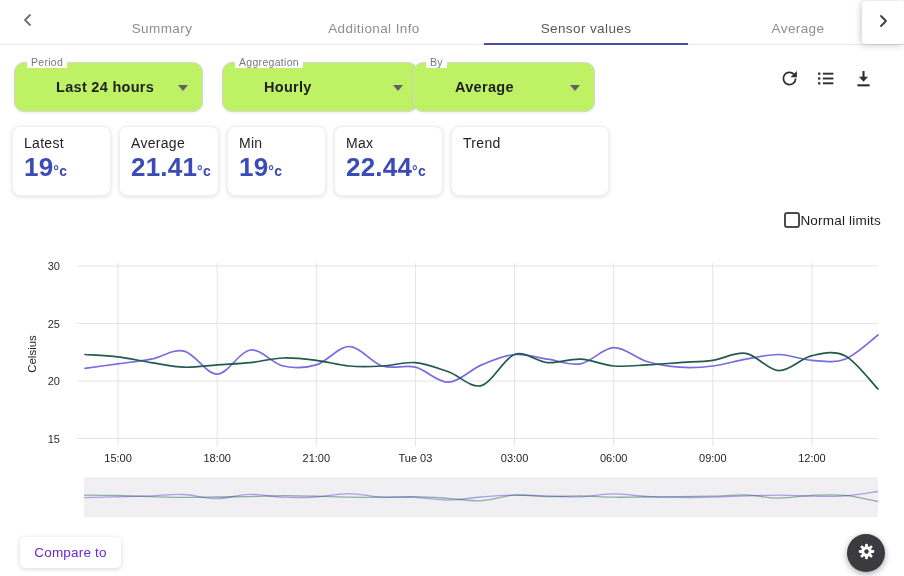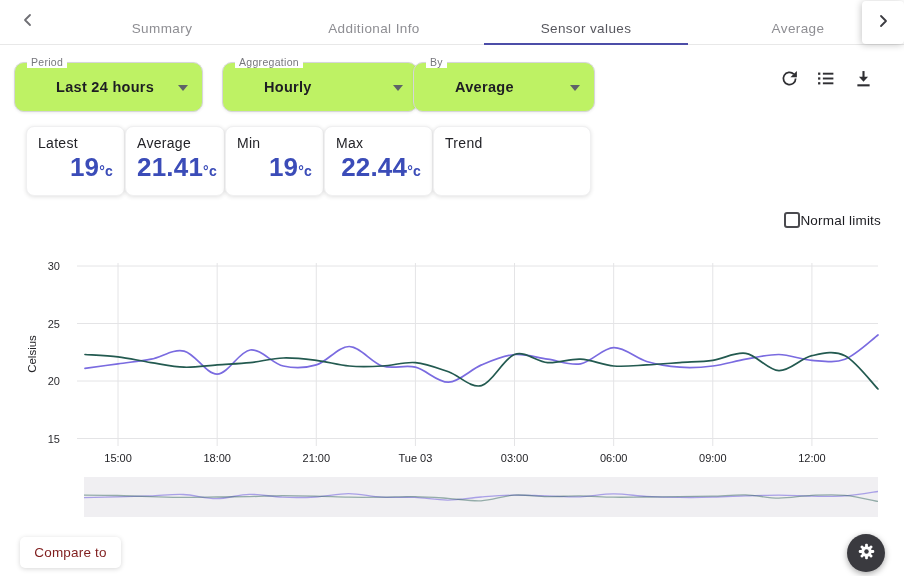--- a/index.html
+++ b/index.html
@@ -31,44 +31,44 @@
                    border-left:5px solid transparent; border-right:5px solid transparent;
                    border-top:6px solid #5f6368; }
   .sel-period { left:0; width:189px; }
   .sel-aggregation { left:208px; width:196px; }
   .sel-by { left:399px; width:182px;text-decoration:underline; }
   .icon-btn { position:absolute; top:5px; width:26px; height:26px; display:flex;
               align-items:center; justify-content:center; cursor:pointer; }
   .ib-refresh { left:762px; } .ib-list { left:798px; } .ib-download { left:836px; }
 
   
-  .stats { position:absolute; top:126px; left:26px; height:70px; display:flex; }
+  .stats { position:absolute; top:126px; left:12px; height:70px; display:flex; gap:8px; }
   .card { background:#fff; border:1px solid #f0f0f1; border-radius:8px;
           box-shadow:0 1px 4px rgba(0,0,0,.12); padding:8px 11px 6px; height:70px; }
   .card .clabel { font-size:14px; font-weight:500; color:#232328; letter-spacing:.3px; }
-  .card .cvalue { text-align:right; margin-top:1px; color:#3b4cb8; font-weight:600;
+  .card .cvalue { text-align:left; margin-top:1px; color:#3b4cb8; font-weight:600;
                   font-size:26px; letter-spacing:.2px; white-space:nowrap; }
   .card .cunit { font-size:14px; font-weight:600; }
   .card.w-latest{width:99px;} .card.w-average{width:100px;} .card.w-min{width:99px;}
   .card.w-max{width:109px;} .card.w-trend{width:158px;}
   .card.w-trend .cunit { font-size:15px; font-weight:500; }
 
   
   .limits { position:absolute; top:212px; right:23px; display:flex; align-items:center; }
   .checkbox { width:16px; height:16px; border:2px solid #4a4a4f; border-radius:3px; background:#fff; cursor:pointer; }
   .limits .llabel { font-size:13.5px; color:#1c1c21; letter-spacing:.2px; }
 
   
   #main-chart { position:absolute; top:250px; left:0; }
   #mini-chart { position:absolute; top:477px; left:84px; cursor:ew-resize; }
 
   
   .compare-btn { position:absolute; left:20px; top:537px; width:101px; height:31px; background:#fff;
                  border:none; border-radius:5px; box-shadow:0 1px 5px rgba(0,0,0,.16);
-                 font-family:inherit; font-size:13.5px; font-weight:500; color:#7f1d1d;
+                 font-family:inherit; font-size:13.5px; font-weight:500; color:#6d28d9;
                  letter-spacing:.2px; cursor:pointer; }
   .fab { position:absolute; right:19px; top:534px; width:38px; height:38px; border-radius:50%;
          background:#3a3a3f; box-shadow:0 2px 6px rgba(0,0,0,.35); display:flex;
          align-items:center; justify-content:center; cursor:pointer; }
 </style>
 </head>
 <body>
 
 <div id="app">
 

